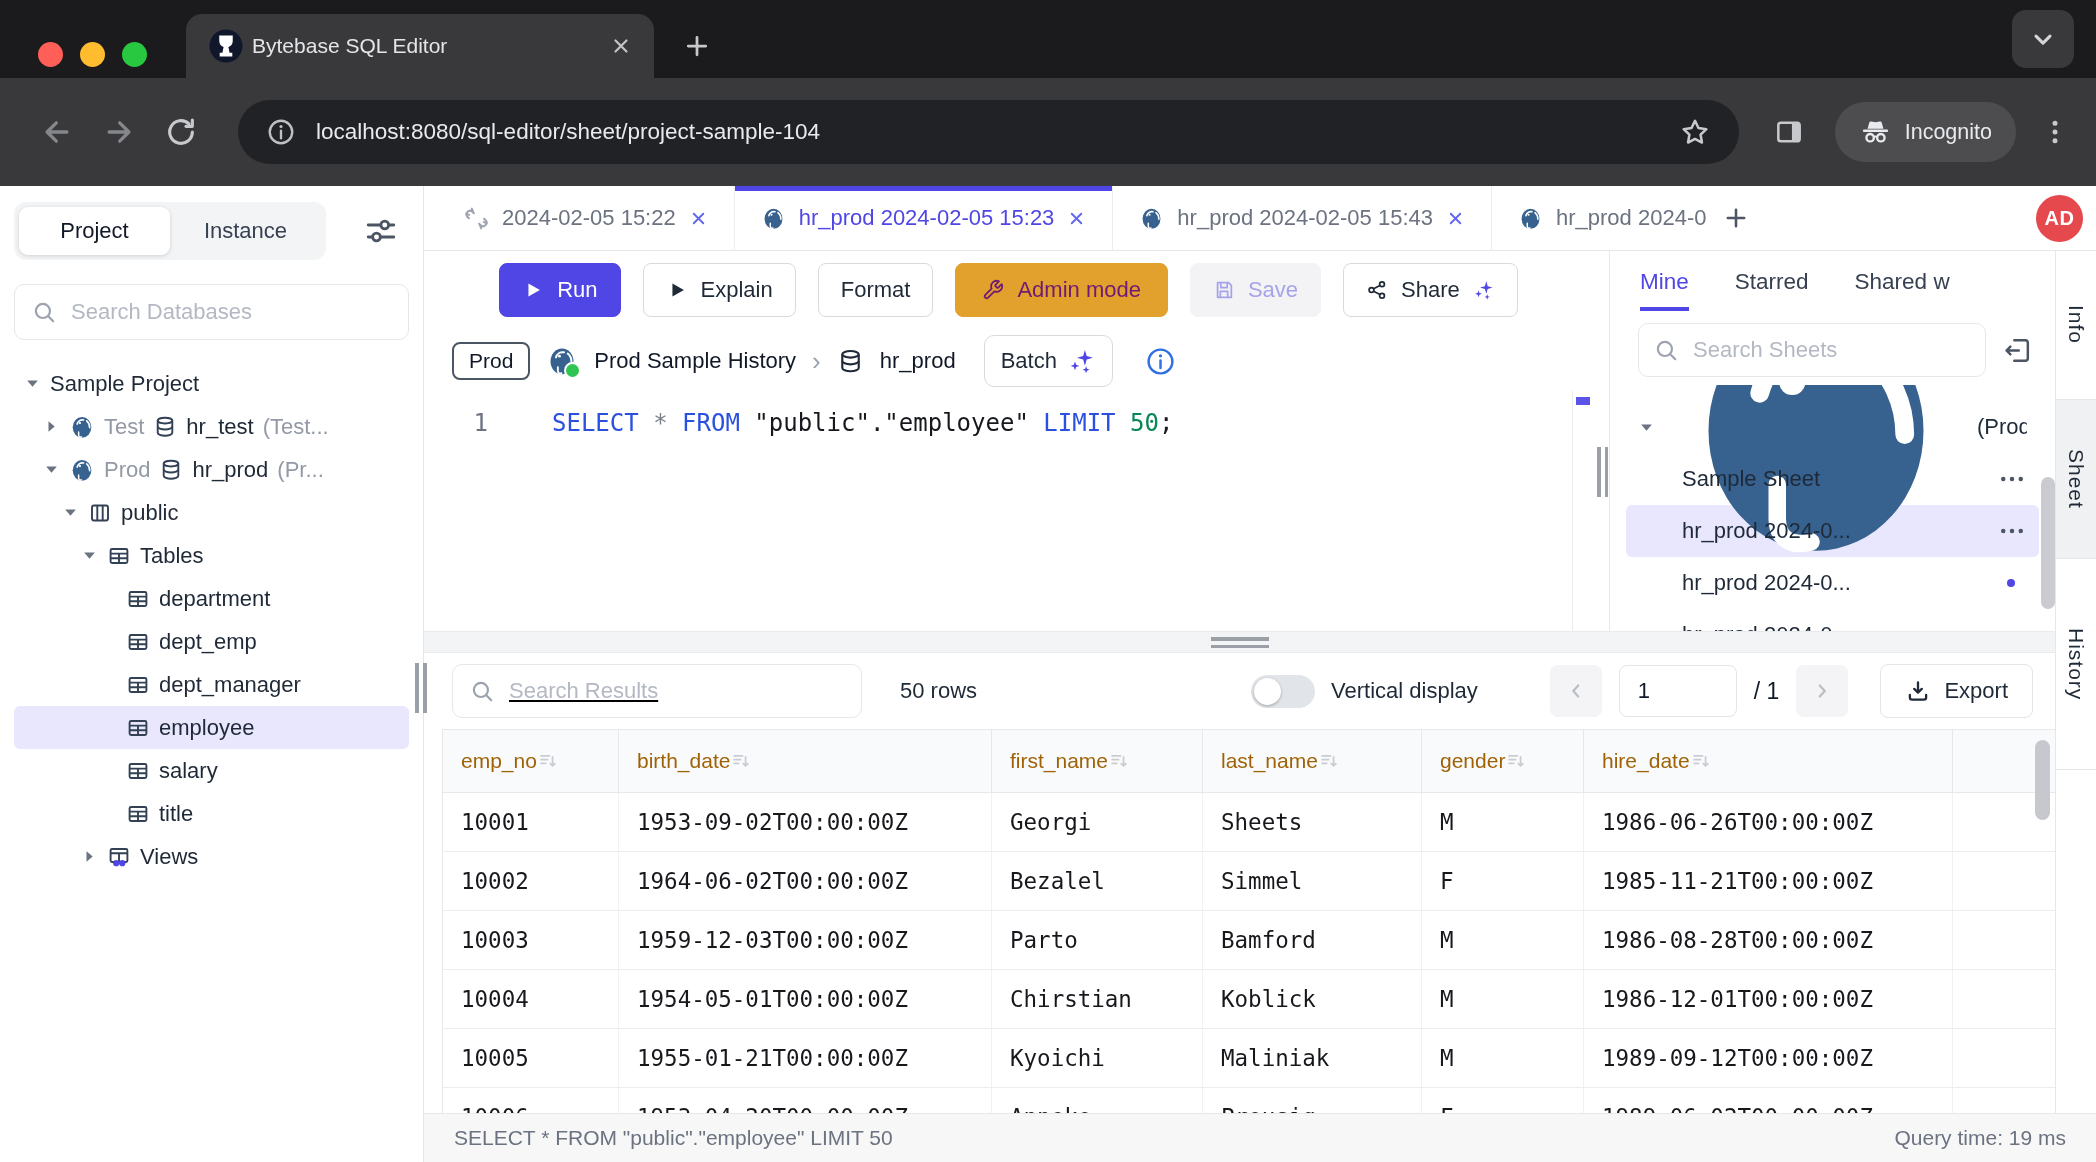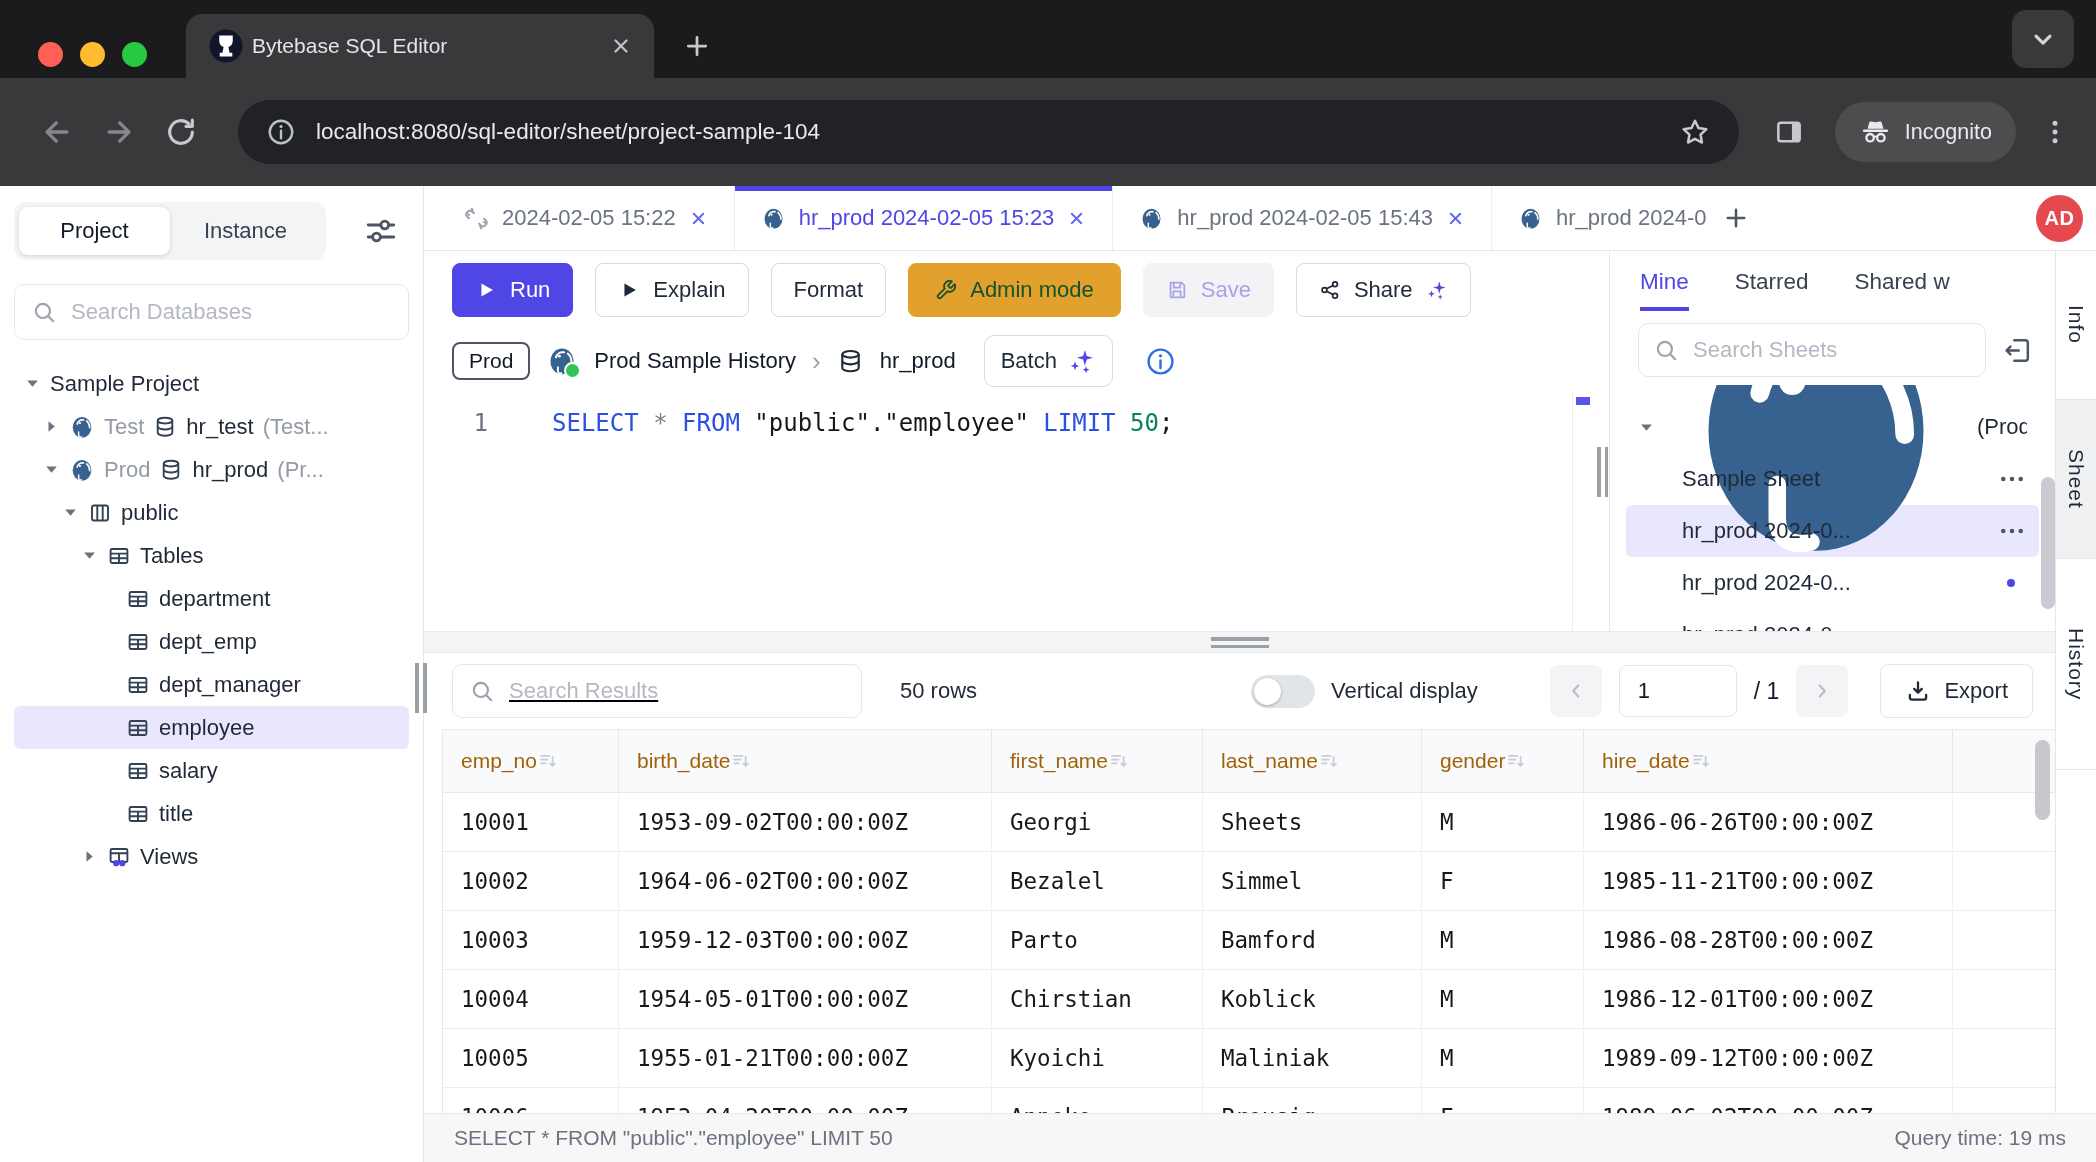--- a/index.html
+++ b/index.html
@@ -80,26 +80,26 @@
   .etab-plus .ic{width:28px;height:28px;color:#4b5563;}
   .avatar{margin-left:auto;margin-right:13px;align-self:center;width:47px;height:47px;border-radius:50%;
           background:#e5484d;color:#fff;display:flex;align-items:center;justify-content:center;
           font-size:20px;font-weight:bold;letter-spacing:.5px;}
 
   .middle{flex:1;display:flex;min-height:0;}
   .center{flex:1;display:flex;flex-direction:column;min-width:0;}
   .upper{height:380px;display:flex;min-width:0;flex:none;}
 
   .editor-zone{flex:1;display:flex;flex-direction:column;min-width:0;}
-  .actions{height:78px;display:flex;align-items:center;gap:22px;padding:0 28px;flex:none;}
+  .actions{height:78px;display:flex;align-items:center;gap:22px;padding:0 28px;flex:none;justify-content:center;}
   .btn{height:54px;border-radius:8px;display:inline-flex;align-items:center;gap:13px;padding:0 22px;
        font-size:22px;background:#fff;border:1px solid #d7dade;color:#1f2937;box-sizing:border-box;}
   .btn .ic{width:22px;height:22px;}
   .btn.primary{background:#4f46e5;border-color:#4f46e5;color:#fff;}
-  .btn.warn{background:#e2a02c;border-color:#e2a02c;color:#14532d;padding:0 26px;}
+  .btn.warn{background:#e2a02c;border-color:#e2a02c;color:#701a75;padding:0 26px;}
   .btn.disabled{background:#f3f3f5;border-color:#f3f3f5;color:#a6a3ea;}
   .spark{width:30px;height:30px;color:#4f46e5;}
 
   .bcrumb{height:64px;display:flex;align-items:center;gap:16px;padding:0 28px;font-size:22px;
           color:#111827;flex:none;}
   .env-chip{border:2px solid #4b5563;border-radius:8px;padding:5px 15px;font-size:21px;color:#111827;}
   .pgwrap{position:relative;width:32px;height:32px;}
   .pgwrap .pg{width:32px;height:32px;}
   .statusdot{position:absolute;right:-3px;bottom:-2px;width:13px;height:13px;border-radius:50%;
              background:#30c553;border:2px solid #fff;}

